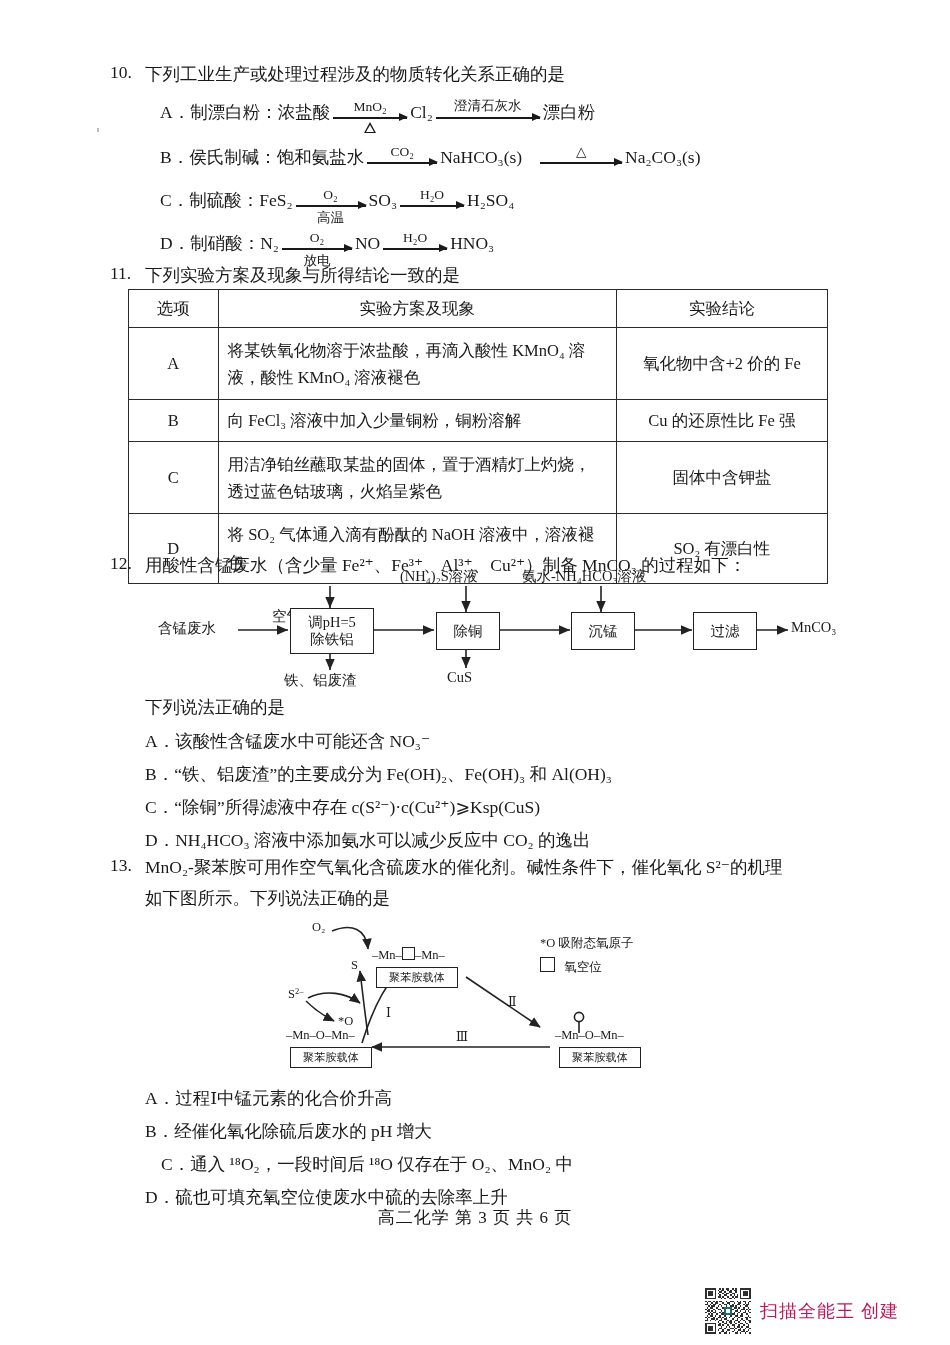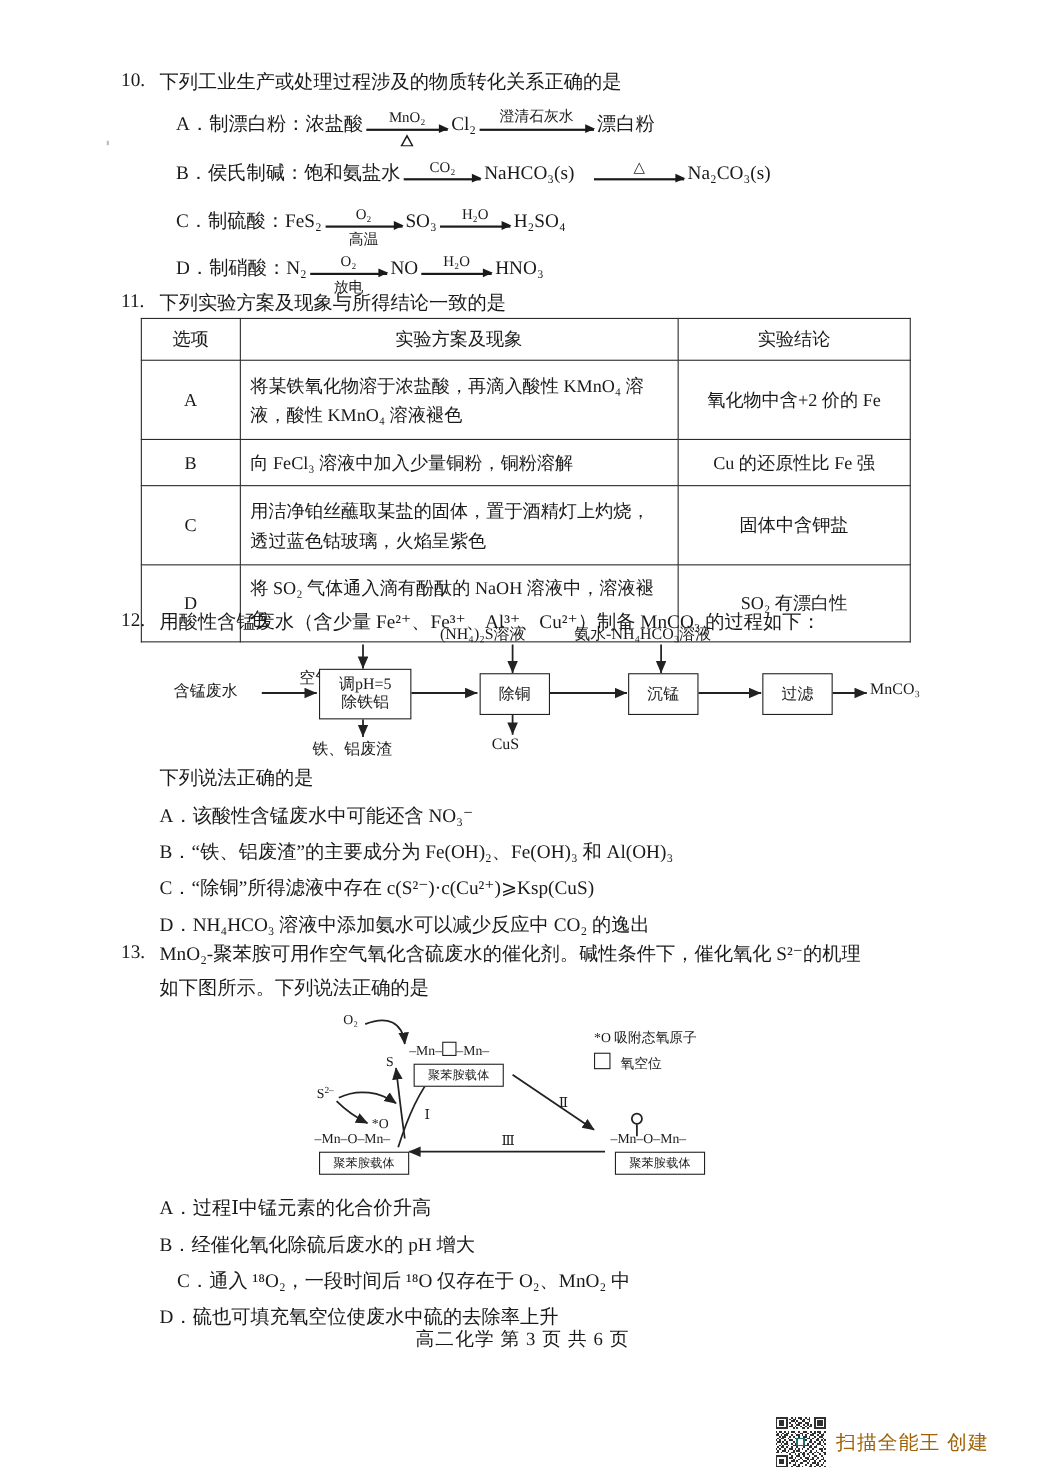--- a/index.html
+++ b/index.html
@@ -165,21 +165,21 @@
   #watermark {
     position: absolute;
     left: 705px; top: 1288px;
     display: flex;
     align-items: center;
     gap: 9px;
   }
   #wm-text {
     font-family: "Liberation Sans", sans-serif;
     font-size: 18px;
-    color: #a16207;
+    color: #be185d;
     letter-spacing: 1px;
   }
   .qr { width: 46px; height: 46px; }
 
   .speck {
     position: absolute;
     width: 2px; height: 4px;
     background: #bdbdbd;
   }
 </style>

